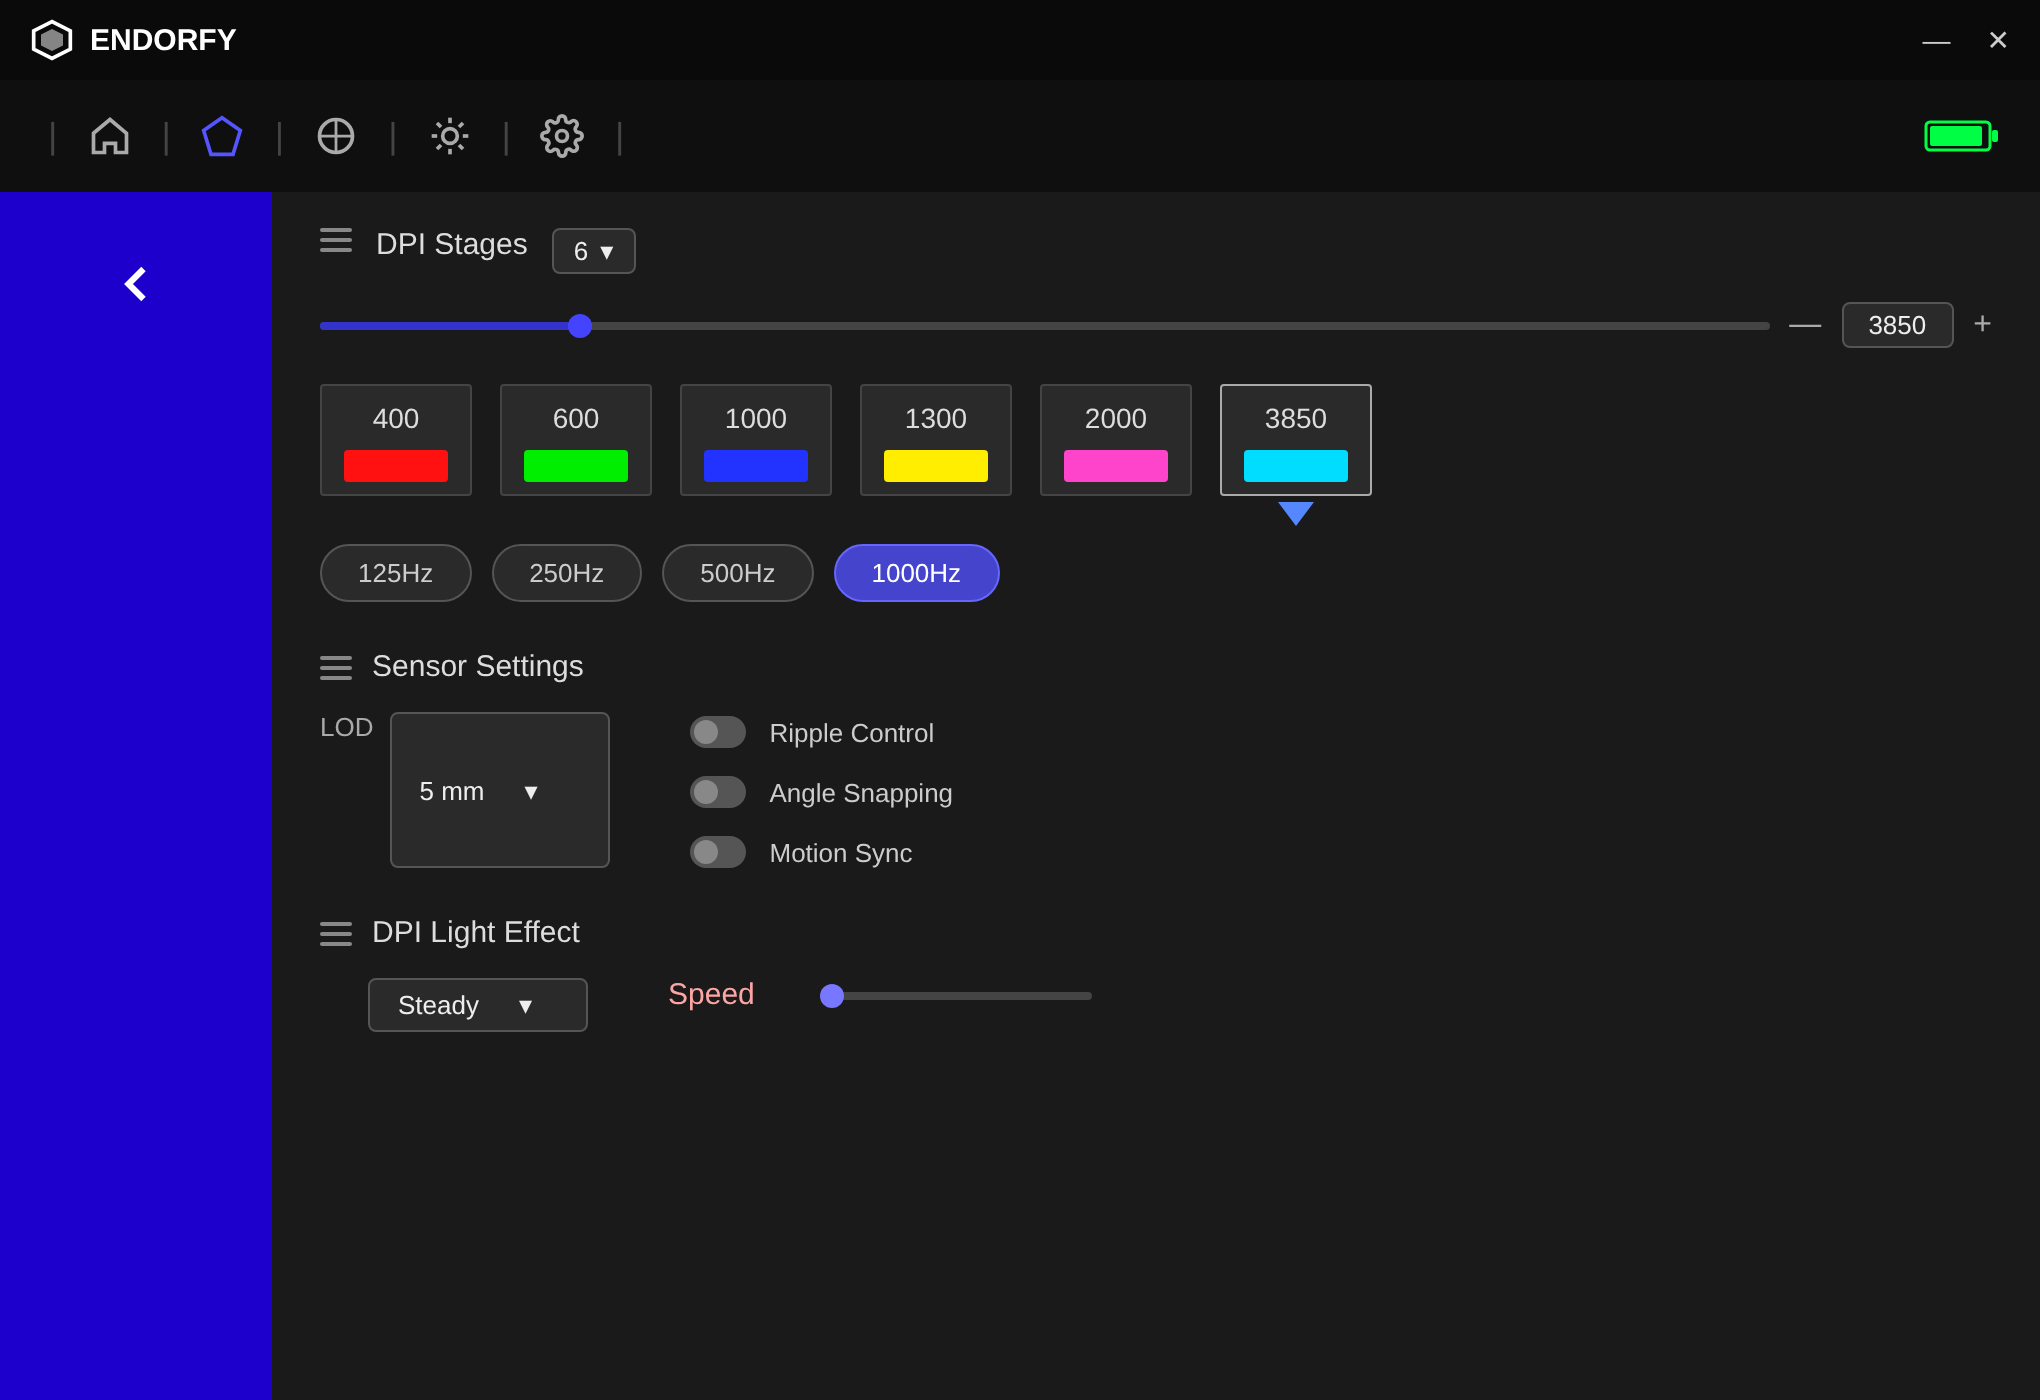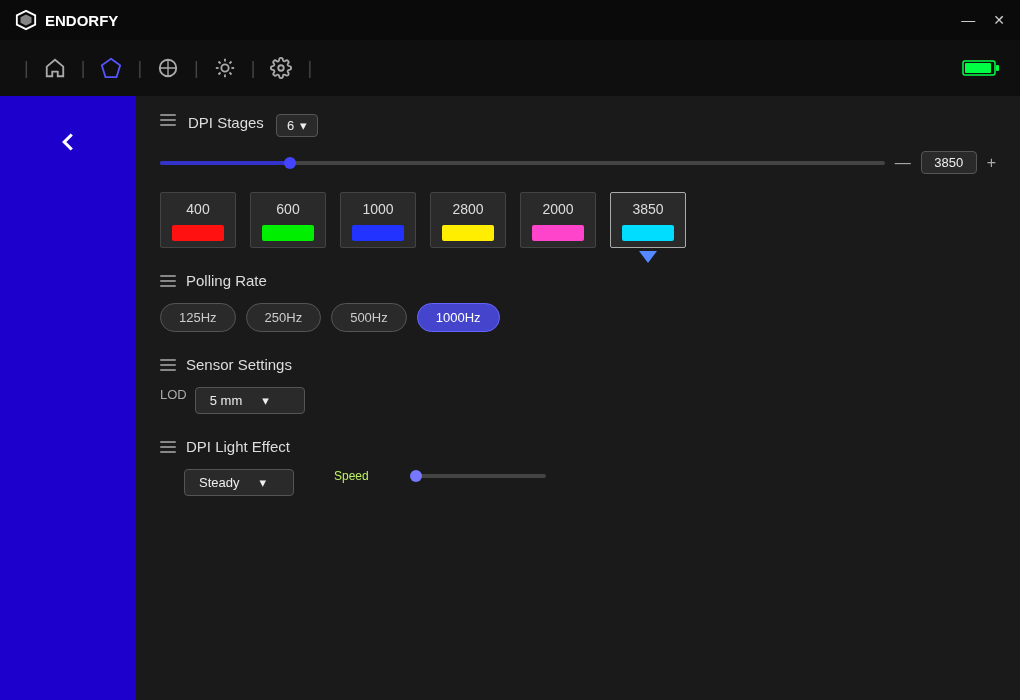--- a/index.html
+++ b/index.html
@@ -376,22 +376,22 @@
       display: flex;
       flex-direction: column;
       gap: 16px;
     }
     .slider-row {
       display: flex;
       align-items: center;
       gap: 12px;
     }
     .slider-label {
-      font-size: 12px;
-      color: #bef264;
+      font-size: 15px;
+      color: #fca5a5;
       min-width: 70px;
     }
     .effect-slider {
       width: 130px;
       height: 4px;
       background: #444;
       border-radius: 2px;
       position: relative;
     }
     .effect-slider-fill {
@@ -570,46 +570,38 @@
       <span class="dpi-num">600</span>
       <div class="color-bar" style="background:#00ee00;"></div>
 
     </div>
         <div class="dpi-card">
       <span class="dpi-num">1000</span>
       <div class="color-bar" style="background:#2233ff;"></div>
 
     </div>
         <div class="dpi-card">
-      <span class="dpi-num">2800</span>
+      <span class="dpi-num">1300</span>
       <div class="color-bar" style="background:#ffee00;"></div>
 
     </div>
         <div class="dpi-card">
       <span class="dpi-num">2000</span>
       <div class="color-bar" style="background:#ff44cc;"></div>
 
     </div>
         <div class="dpi-card selected">
       <span class="dpi-num">3850</span>
       <div class="color-bar" style="background:#00ddff;"></div>
       <div class="dpi-card-arrow"></div>
     </div>
       </div>
   </div>
 
   <div class="section">
-    <div class="section-header">
-      <div class="menu-icon">
-        <span></span>
-        <span></span>
-        <span></span>
-      </div>
-      <span class="section-title">Polling Rate</span>
-    </div>
     <div class="polling-buttons" id="polling-buttons-container">
     <button class="poll-btn">125Hz</button>
         <button class="poll-btn">250Hz</button>
         <button class="poll-btn">500Hz</button>
         <button class="poll-btn active">1000Hz</button>
       </div>
   </div>
 
   <div class="section">
     <div class="section-header">
@@ -621,20 +613,40 @@
       <span class="section-title">Sensor Settings</span>
     </div>
     <div class="two-col">
       <div class="sensor-left">
         <span class="lod-label">LOD</span>
         <div class="lod-select">
           <span>5 mm</span>
           <span>▾</span>
         </div>
       </div>
+      <div class="sensor-right" id="toggles-container">
+      <div class="toggle-row">
+      <div class="toggle">
+        <div class="toggle-knob"></div>
+      </div>
+      <span class="toggle-label">Ripple Control</span>
+    </div>
+          <div class="toggle-row">
+      <div class="toggle">
+        <div class="toggle-knob"></div>
+      </div>
+      <span class="toggle-label">Angle Snapping</span>
+    </div>
+          <div class="toggle-row">
+      <div class="toggle">
+        <div class="toggle-knob"></div>
+      </div>
+      <span class="toggle-label">Motion Sync</span>
+    </div>
+        </div>
     </div>
   </div>
 
   <div class="section">
     <div class="section-header">
       <div class="menu-icon">
         <span></span>
         <span></span>
         <span></span>
       </div>

